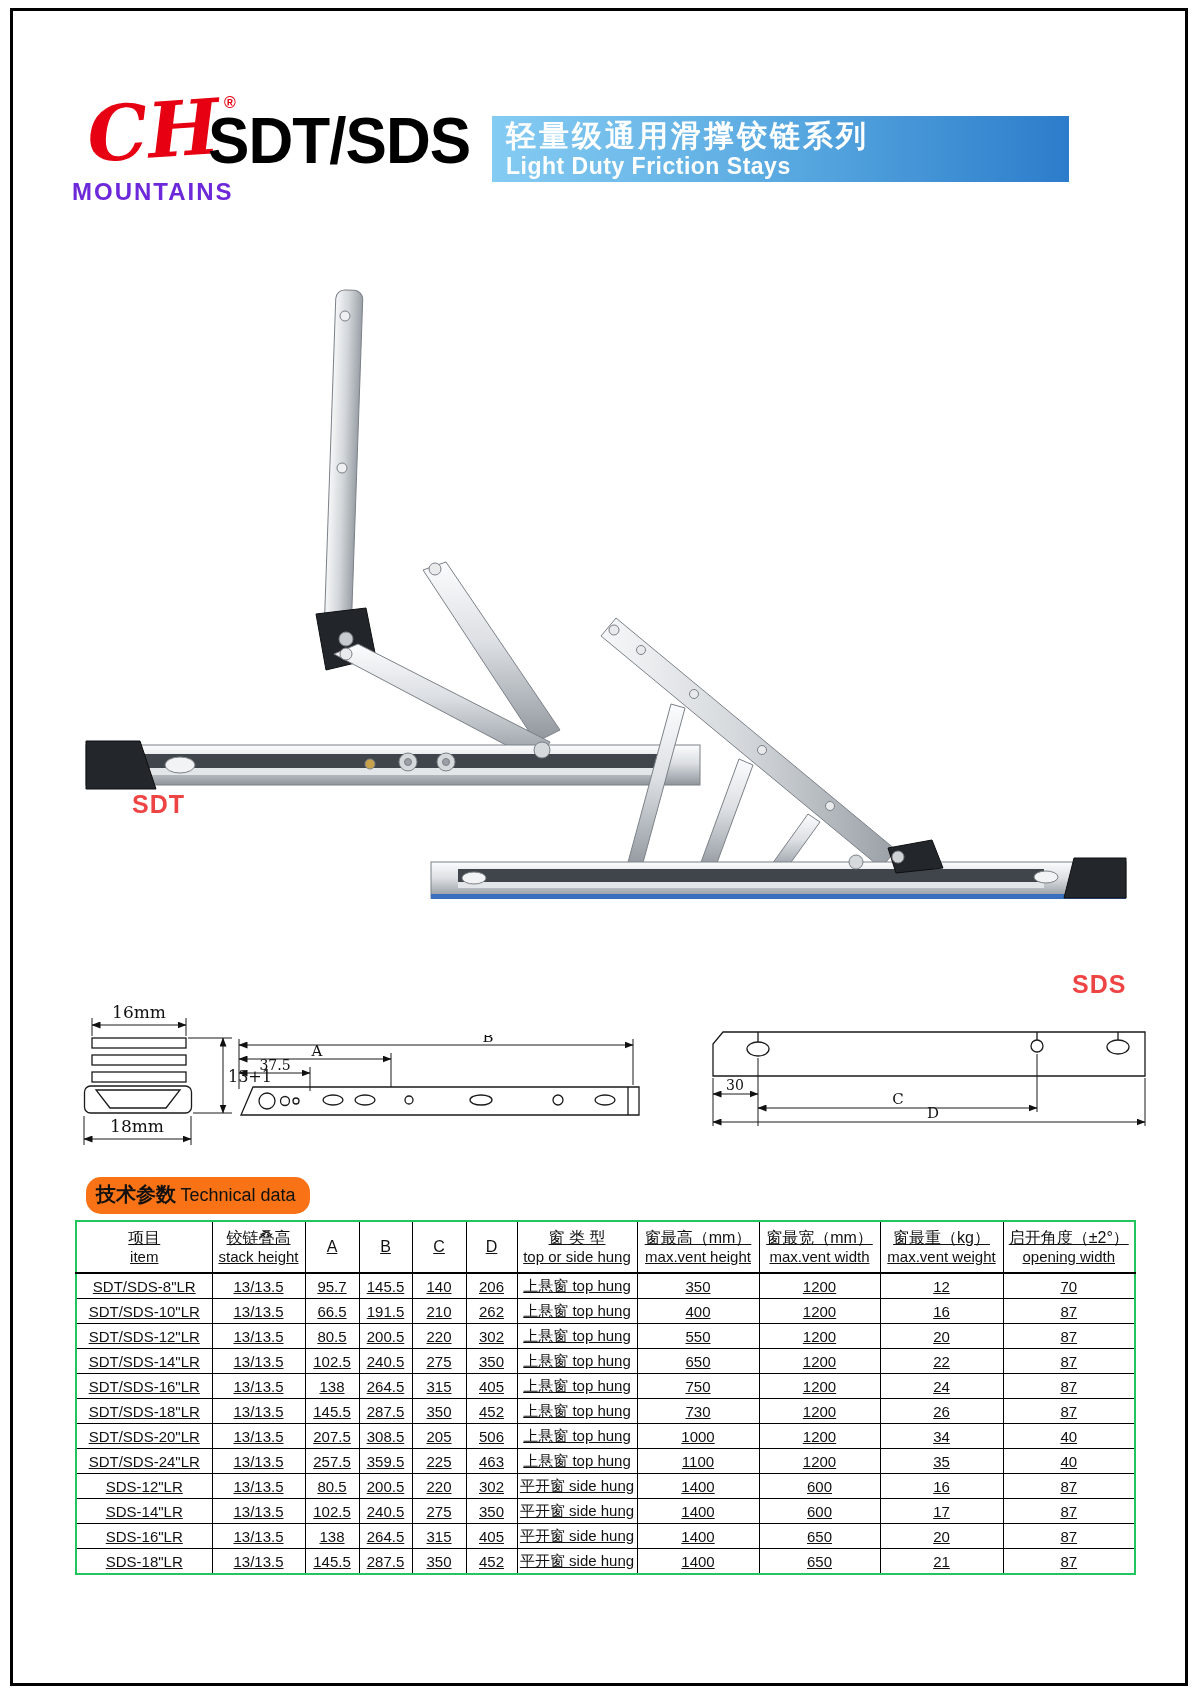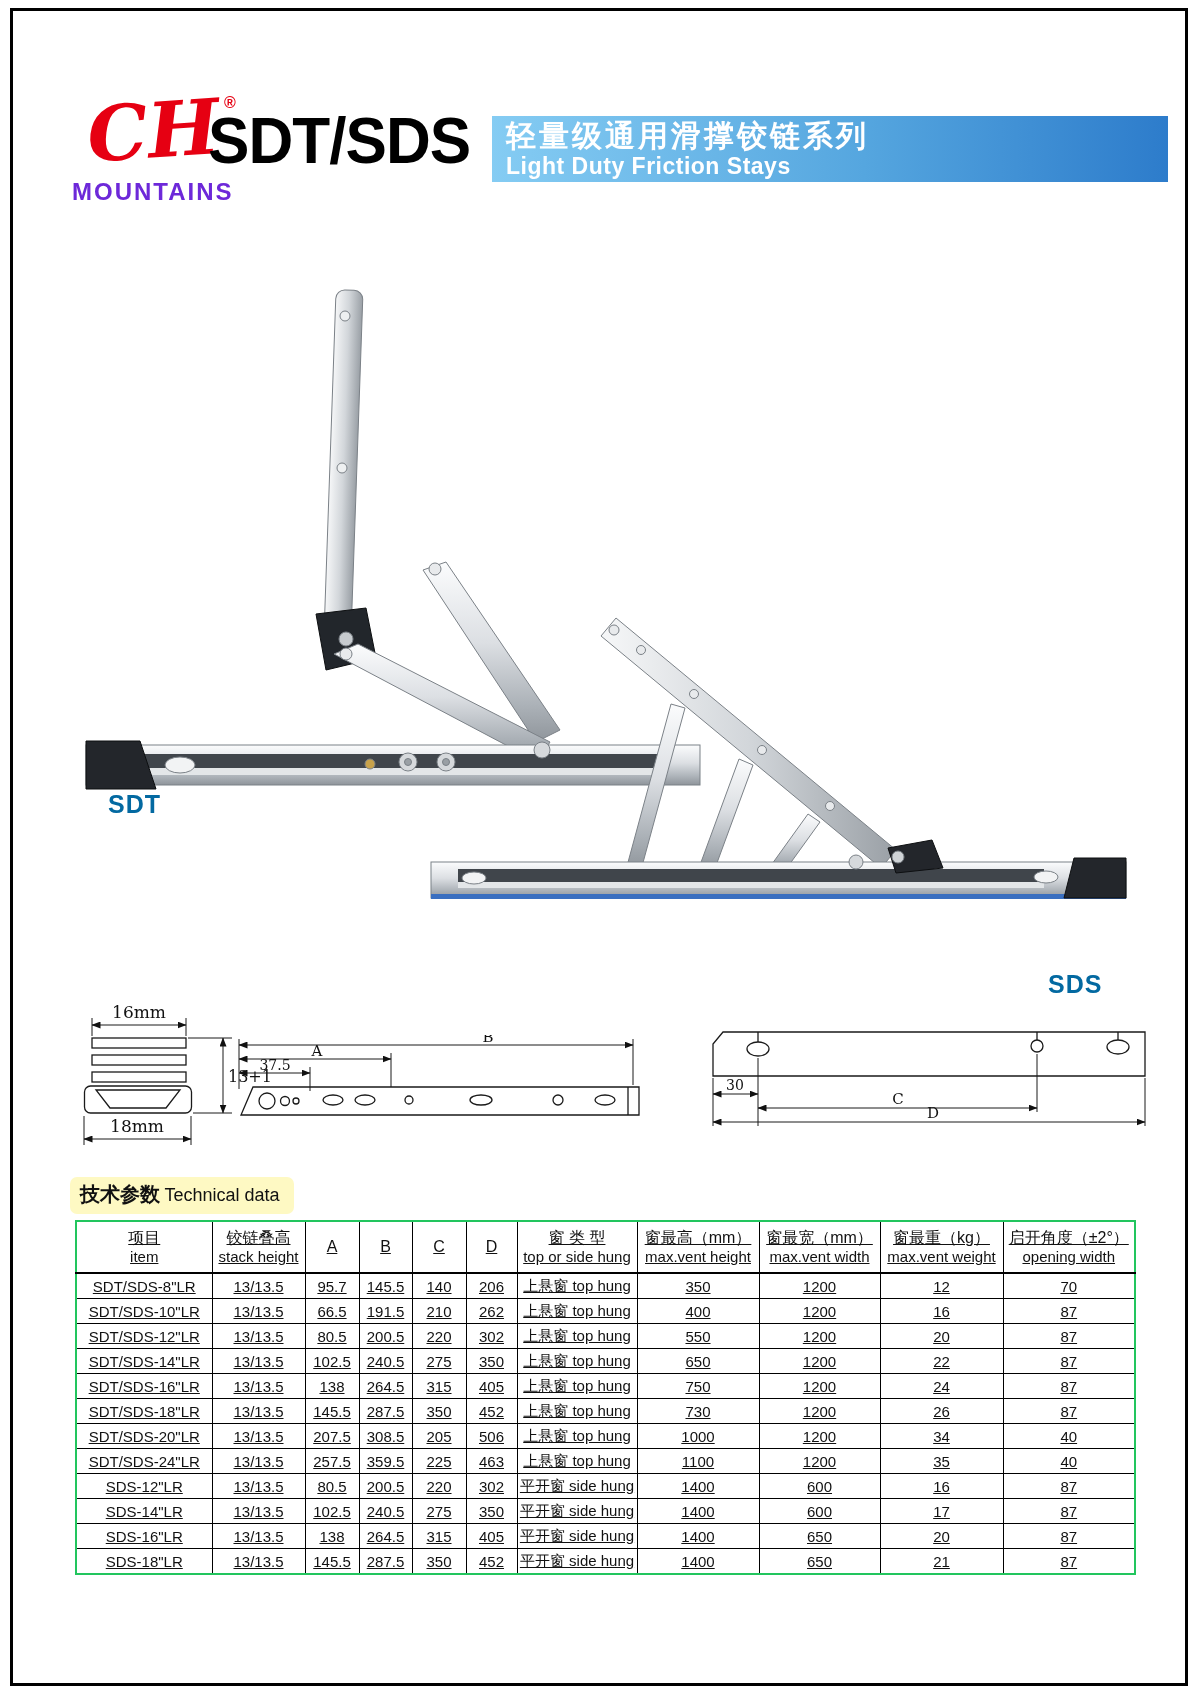--- a/index.html
+++ b/index.html
@@ -7,31 +7,31 @@
         font-family:"Liberation Sans","DejaVu Sans",sans-serif;color:#111;}
   .frame{position:absolute;left:10px;top:8px;width:1178px;height:1678px;
          border:3px solid #000;box-sizing:border-box;}
   
   .logo-mark{position:absolute;left:84px;top:92px;}
   .reg-mark{position:absolute;left:224px;top:94px;font-size:16px;font-weight:bold;color:#e60012;}
   .brand-name{position:absolute;left:72px;top:178px;font-size:24px;font-weight:bold;
               color:#6d28d9;letter-spacing:2px;}
   .model-title{position:absolute;left:208px;top:104px;font-size:64px;font-weight:bold;
                letter-spacing:-1px;color:#000;transform:scaleX(.97);transform-origin:left top;}
-  .title-band{position:absolute;left:492px;top:116px;width:676px;height:66px;box-sizing:border-box;
+  .title-band{position:absolute;left:492px;top:116px;width:577px;height:66px;box-sizing:border-box;
               background:linear-gradient(90deg,#85ccf3 0%,#55a6df 55%,#2d7ccb 100%);
               color:#fff;padding:3px 0 0 14px;}
   .title-band .cn{font-size:30px;font-weight:bold;letter-spacing:3px;line-height:34px;}
   .title-band .en{font-size:23px;font-weight:bold;letter-spacing:.5px;line-height:26px;}
   
   .abs{position:absolute;}
-  .photo-label{position:absolute;font-size:25px;font-weight:bold;letter-spacing:1px;color:#0369a1;}
+  .photo-label{position:absolute;font-size:25px;font-weight:bold;letter-spacing:1px;color:#ef4444;margin-left:24px;}
   .drawing text{font-family:"DejaVu Serif","Liberation Serif",serif;fill:#111;}
   
-  .tech-chip{position:absolute;left:70px;top:1177px;background:#fef9c3;border-radius:7px;
+  .tech-chip{position:absolute;left:86px;top:1177px;background:#f97316;border-radius:15px;
              padding:4px 14px 6px 10px;white-space:nowrap;}
   .tech-chip .cn{font-size:20px;font-weight:bold;}
   .tech-chip .en{font-size:18px;}
   
   .spec-table{position:absolute;left:75px;top:1220px;width:1059px;border-collapse:collapse;
               table-layout:fixed;border:2px solid #22c55e;text-decoration:underline;}
   .spec-table th,.spec-table td{border:1px solid #000;text-align:center;vertical-align:middle;
               padding:0 2px;overflow:hidden;white-space:nowrap;}
   .spec-table thead th{height:50px;border-bottom:2px solid #000;font-weight:normal;}
   .spec-table thead .hcn{font-size:16px;line-height:20px;}

